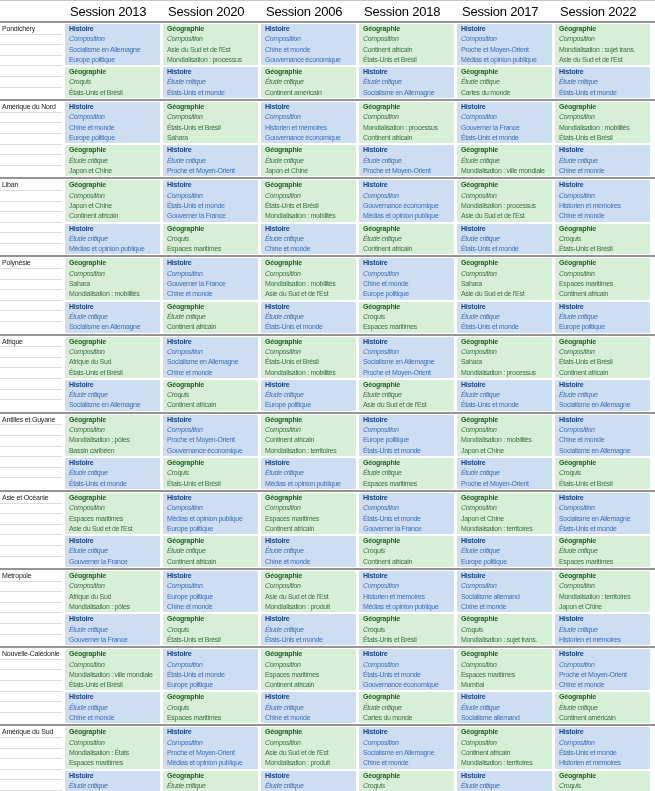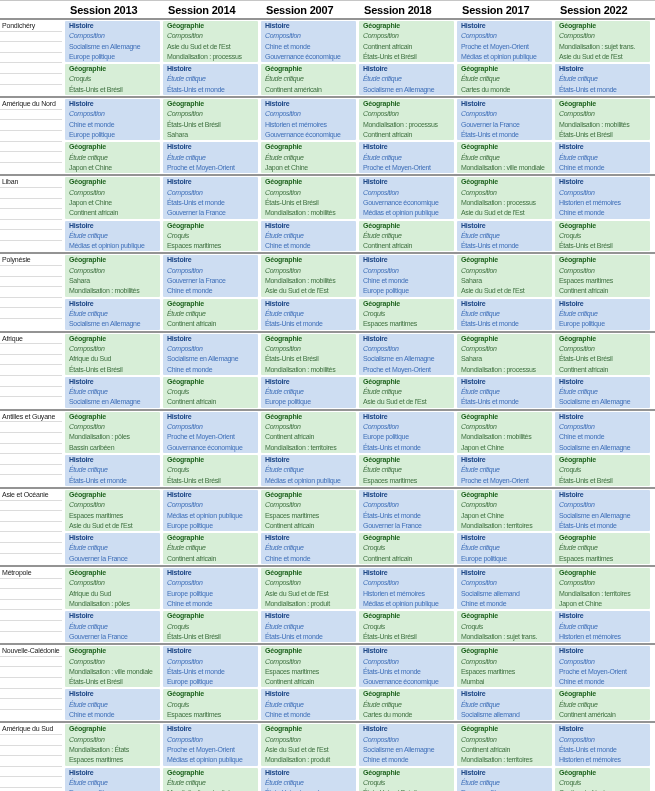--- a/index.html
+++ b/index.html
@@ -1,20 +1,20 @@
 <!DOCTYPE html>
 <html><head>
 <meta charset="utf-8">
 <style>
   html,body{margin:0;padding:0;background:#ffffff;}
   body{font-family:"Liberation Sans","DejaVu Sans",sans-serif;-webkit-font-smoothing:antialiased;}
   .tbl{width:655px;border-top:1px solid #c6c6c6;}
   .hdr{display:flex;border-bottom:2px solid #949494;background:#ffffff;}
   .hdr-corner{width:65px;}
-  .hdr-cell{width:98px;box-sizing:border-box;font-weight:bold;font-size:11px;letter-spacing:-0.2px;color:#000;padding:3px 0 2px 5px;white-space:nowrap;}
+  .hdr-cell{width:98px;box-sizing:border-box;font-weight:normal;font-size:13px;letter-spacing:-0.2px;color:#000;padding:3px 0 2px 5px;white-space:nowrap;}
   .region{display:flex;border-bottom:2px solid #949494;padding:1px 0;}
   .rcol{width:65px;box-sizing:border-box;}
   .rline{height:10.6px;line-height:10.6px;box-sizing:border-box;border-bottom:1px solid #dcdcdc;font-size:7px;letter-spacing:-0.2px;color:#1a1a1a;padding-left:2px;white-space:nowrap;overflow:hidden;margin-right:3px;}
   .rline.last{border-bottom:none;}
   .scol{width:98px;box-sizing:border-box;padding-right:3px;}
   .block{border-radius:1px;padding-left:4px;overflow:hidden;}
   .block.b2{margin-top:2px;}
   .bline{height:10.3px;line-height:10.3px;font-size:7px;letter-spacing:-0.3px;white-space:nowrap;overflow:hidden;}
   .subject{font-weight:bold;letter-spacing:-0.2px;}
   .ital{font-style:italic;}
@@ -25,22 +25,22 @@
   .geo .subject{color:#206420;}
   .geo .etext{color:#3f7040;}
 </style>
 </head>
 <body>
 
 <div class="tbl" id="table-root">
     <div class="hdr">
       <div class="hdr-corner"></div>
       <div class="hdr-cell">Session 2013</div>
-      <div class="hdr-cell">Session 2014</div>
-      <div class="hdr-cell">Session 2007</div>
+      <div class="hdr-cell">Session 2020</div>
+      <div class="hdr-cell">Session 2006</div>
       <div class="hdr-cell">Session 2018</div>
       <div class="hdr-cell">Session 2017</div>
       <div class="hdr-cell">Session 2022</div>
     </div>
     <div class="region">
       <div class="rcol">
         <div class="rline">Pondichéry</div>
         <div class="rline"></div>
         <div class="rline"></div>
         <div class="rline"></div>

